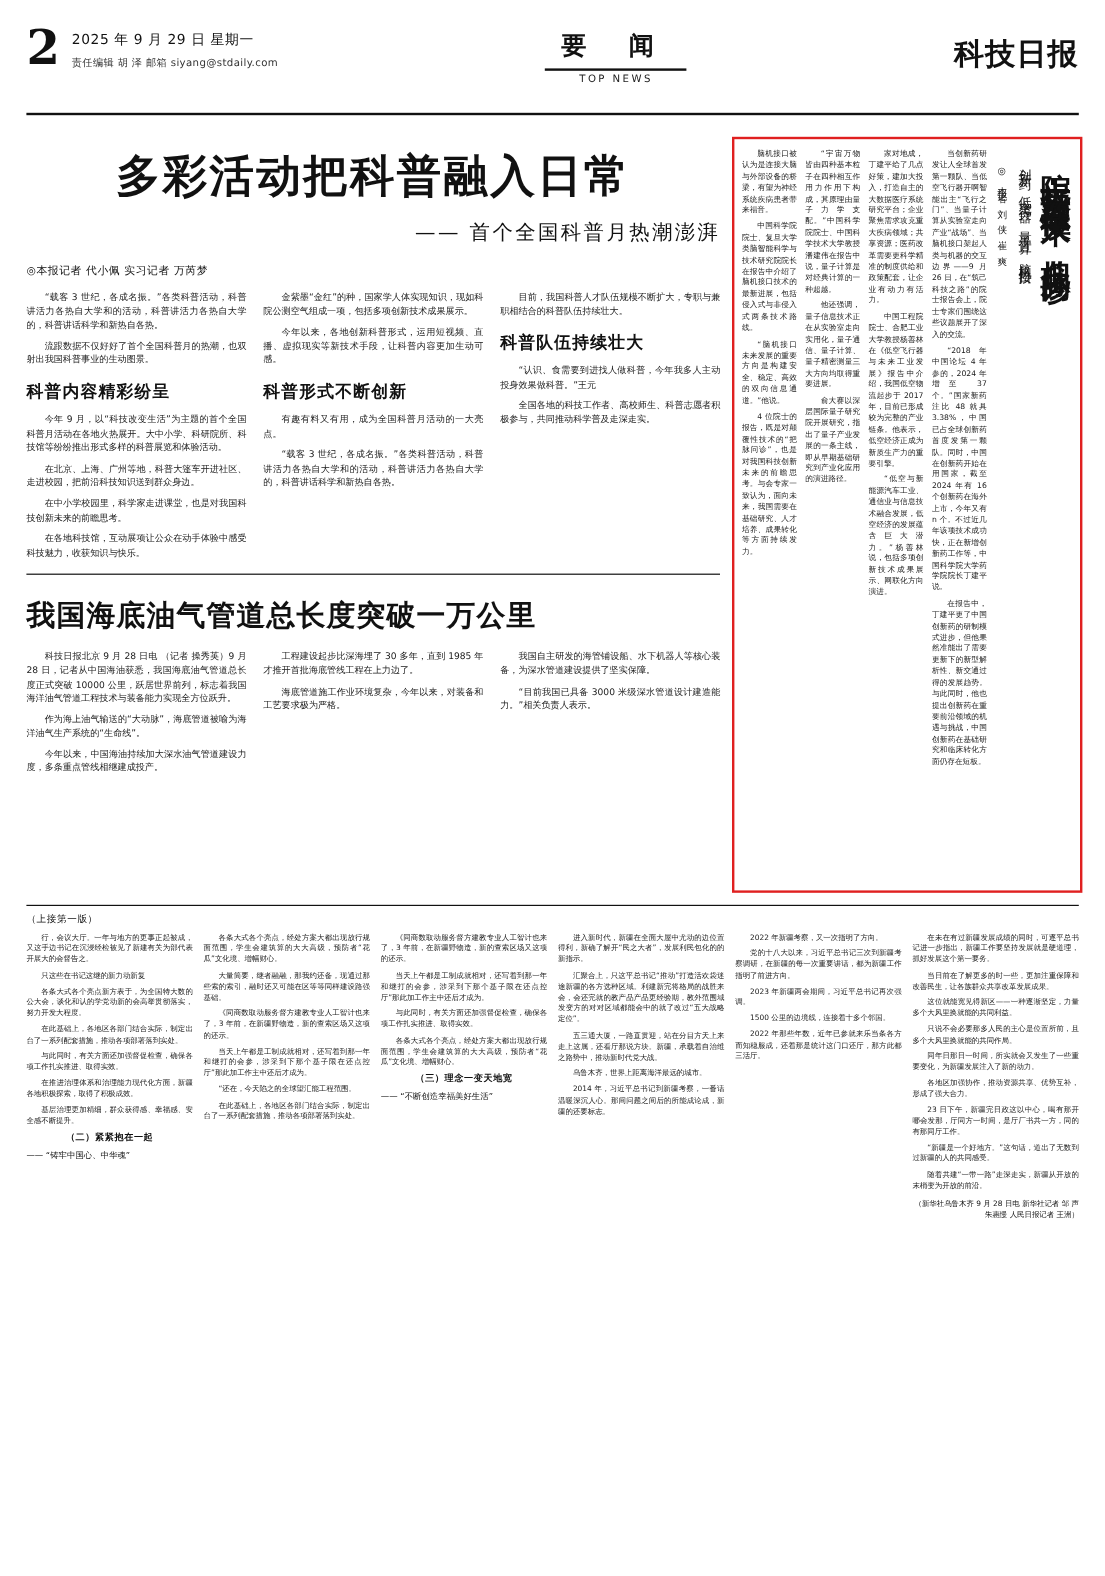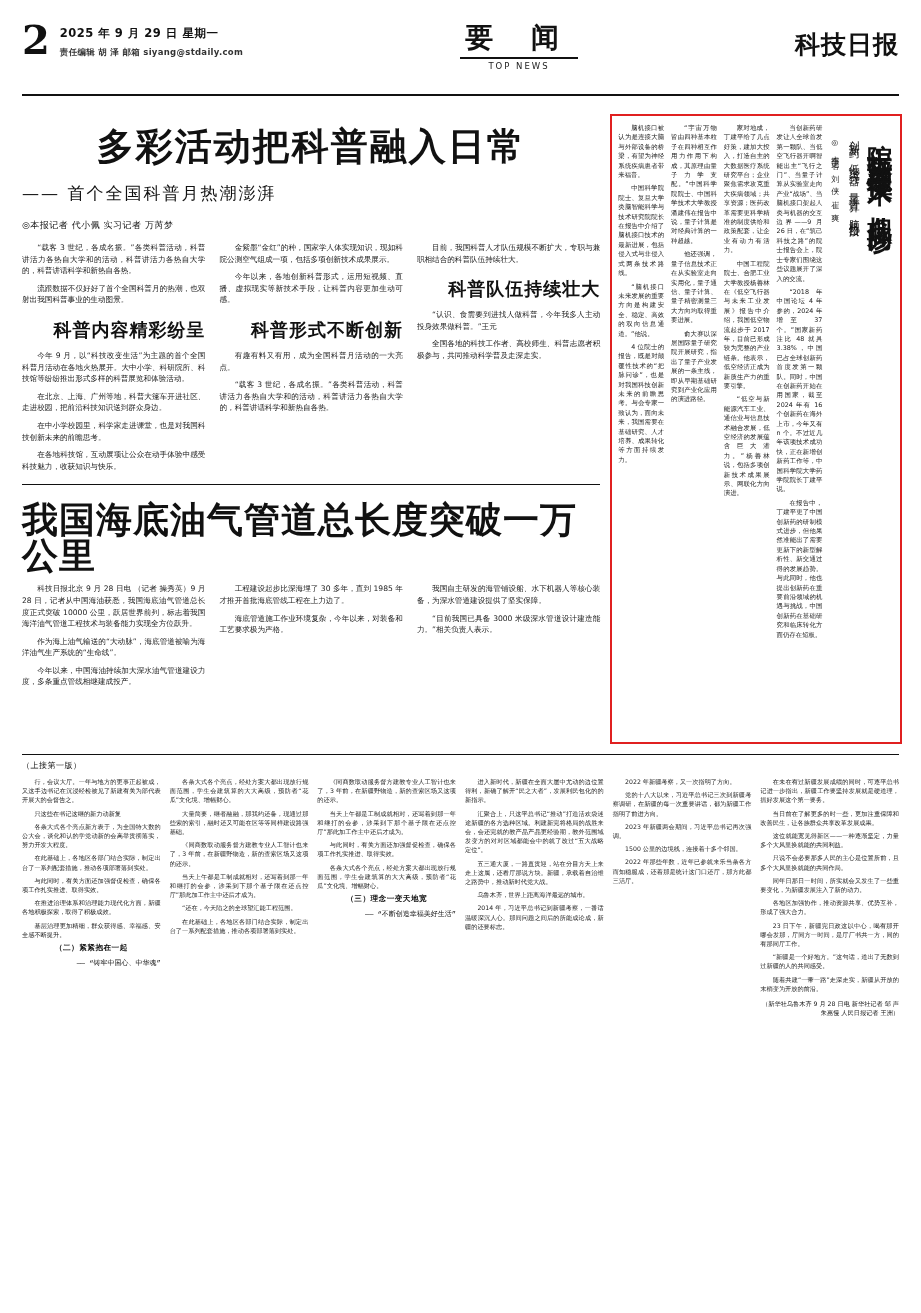--- a/index.html
+++ b/index.html
@@ -9,68 +9,68 @@
     font-family:"DejaVu Sans","Liberation Sans",sans-serif;
     color:#111;
     overflow:hidden;
     position:relative;
   }
   .page{position:relative;width:921px;height:1313px;box-sizing:border-box;padding:0 22px;}
 
   
   .masthead{display:flex;align-items:flex-start;padding-top:22px;height:66px;}
   .page-num{font-family:"DejaVu Serif","Liberation Serif",serif;font-size:40px;font-weight:bold;line-height:36px;margin-right:10px;}
-  .mast-left{padding-top:4px;font-weight:bold;}
+  .mast-left{padding-top:4px;}
   .mast-date{font-size:11.5px;letter-spacing:.5px;}
   .mast-credits{font-size:8.5px;color:#333;margin-top:6px;letter-spacing:.3px;}
   .mast-center{flex:1;text-align:center;}
-  .mast-center .cn{font-family:"DejaVu Serif","Liberation Serif",serif;font-size:28px;font-weight:bold;letter-spacing:14px;line-height:32px;}
+  .mast-center .cn{font-family:"DejaVu Serif","Liberation Serif",serif;font-size:21px;font-weight:bold;letter-spacing:14px;line-height:32px;}
   .mast-center .rule{width:118px;height:2px;background:#111;margin:3px auto 2px;}
   .mast-center .en{font-size:8.5px;letter-spacing:2px;color:#222;}
   .mast-right{font-family:"DejaVu Serif","Liberation Serif",serif;font-size:25px;font-weight:bold;letter-spacing:1px;padding-top:6px;white-space:nowrap;}
 
   .hrule{height:1px;background:#111;margin:6px 0 0;}
   .hrule.thick{height:2px;}
 
   
   .body-top{display:flex;gap:10px;margin-top:10px;height:640px;}
   .left-zone{width:585px;position:relative;}
   .right-zone{width:292px;position:relative;}
 
   
   .headline{font-family:"DejaVu Serif","Liberation Serif",serif;font-size:37px;font-weight:bold;letter-spacing:2px;text-align:center;margin-top:18px;line-height:44px;}
-  .subhead{font-family:"DejaVu Serif","Liberation Serif",serif;font-size:17px;text-align:left;margin-top:14px;letter-spacing:2px;}
+  .subhead{font-family:"DejaVu Serif","Liberation Serif",serif;font-size:17px;text-align:right;margin-top:14px;letter-spacing:2px;}
   .byline{font-size:9px;margin-top:14px;letter-spacing:.5px;}
 
   .cols3{display:flex;gap:14px;margin-top:10px;}
   .col{flex:1;}
-  .sec-title{font-family:"DejaVu Serif","Liberation Serif",serif;font-size:18px;font-weight:bold;text-align:right;letter-spacing:1px;margin:12px 0 8px;}
+  .sec-title{font-family:"DejaVu Serif","Liberation Serif",serif;font-size:14px;font-weight:bold;text-align:left;letter-spacing:1px;margin:12px 0 8px;}
   p.t{font-size:7.6px;line-height:11.6px;text-align:justify;margin:0 0 6px;text-indent:2em;color:#1a1a1a;}
 
   
-  .headline2{font-family:"DejaVu Serif","Liberation Serif",serif;font-size:36px;font-weight:bold;letter-spacing:1px;margin-top:16px;line-height:36px;}
+  .headline2{font-family:"DejaVu Serif","Liberation Serif",serif;font-size:24px;font-weight:bold;letter-spacing:1px;margin-top:16px;line-height:36px;}
 
   
   .feature{position:absolute;top:8px;left:0;width:292px;height:630px;border:2px solid #e02020;box-sizing:border-box;padding:8px 6px;}
   .feature-inner{display:flex;flex-direction:row-reverse;height:100%;}
   .f-title{writing-mode:vertical-rl;text-orientation:upright;font-family:"DejaVu Serif","Liberation Serif",serif;font-size:25px;font-weight:bold;letter-spacing:4px;line-height:30px;margin-left:4px;height:100%;}
   .f-kicker{writing-mode:vertical-rl;text-orientation:upright;font-size:11px;letter-spacing:3px;margin-left:6px;height:100%;padding-top:8px;}
   .f-byline{writing-mode:vertical-rl;text-orientation:upright;font-size:8px;letter-spacing:2px;margin-left:6px;height:100%;padding-top:14px;color:#222;}
   .f-cols{display:flex;flex-direction:row-reverse;gap:7px;flex:1;}
   .f-col{flex:1;}
   .f-col p{font-size:6.4px;line-height:9.4px;text-align:justify;margin:0 0 4px;text-indent:2em;color:#1a1a1a;}
 
   
   .bottom-rule{height:1px;background:#111;margin:8px 0 0;}
   .bot-label{font-size:8px;margin:5px 0 6px;letter-spacing:.5px;}
   .cols6{display:flex;gap:9px;}
   .col6{flex:1;}
   .col6 p{font-size:6.2px;line-height:9.2px;text-align:justify;margin:0 0 4px;text-indent:2em;color:#1a1a1a;}
   .sub-h{font-size:7.6px;font-weight:bold;text-align:center;margin:2px 0 5px;letter-spacing:.5px;}
-  .sub-h2{font-size:7px;text-align:right;margin:3px 0 6px;font-family:Liberation Mono, monospace;}
+  .sub-h2{font-size:7px;text-align:left;margin:3px 0 6px;}
   .credit{font-size:6.2px;text-align:right;margin-top:6px;line-height:9px;}
 </style>
 </head>
 <body>
 
 <div class="page">
 
   <div class="masthead">
     <div class="page-num">2</div>
     <div class="mast-left">

